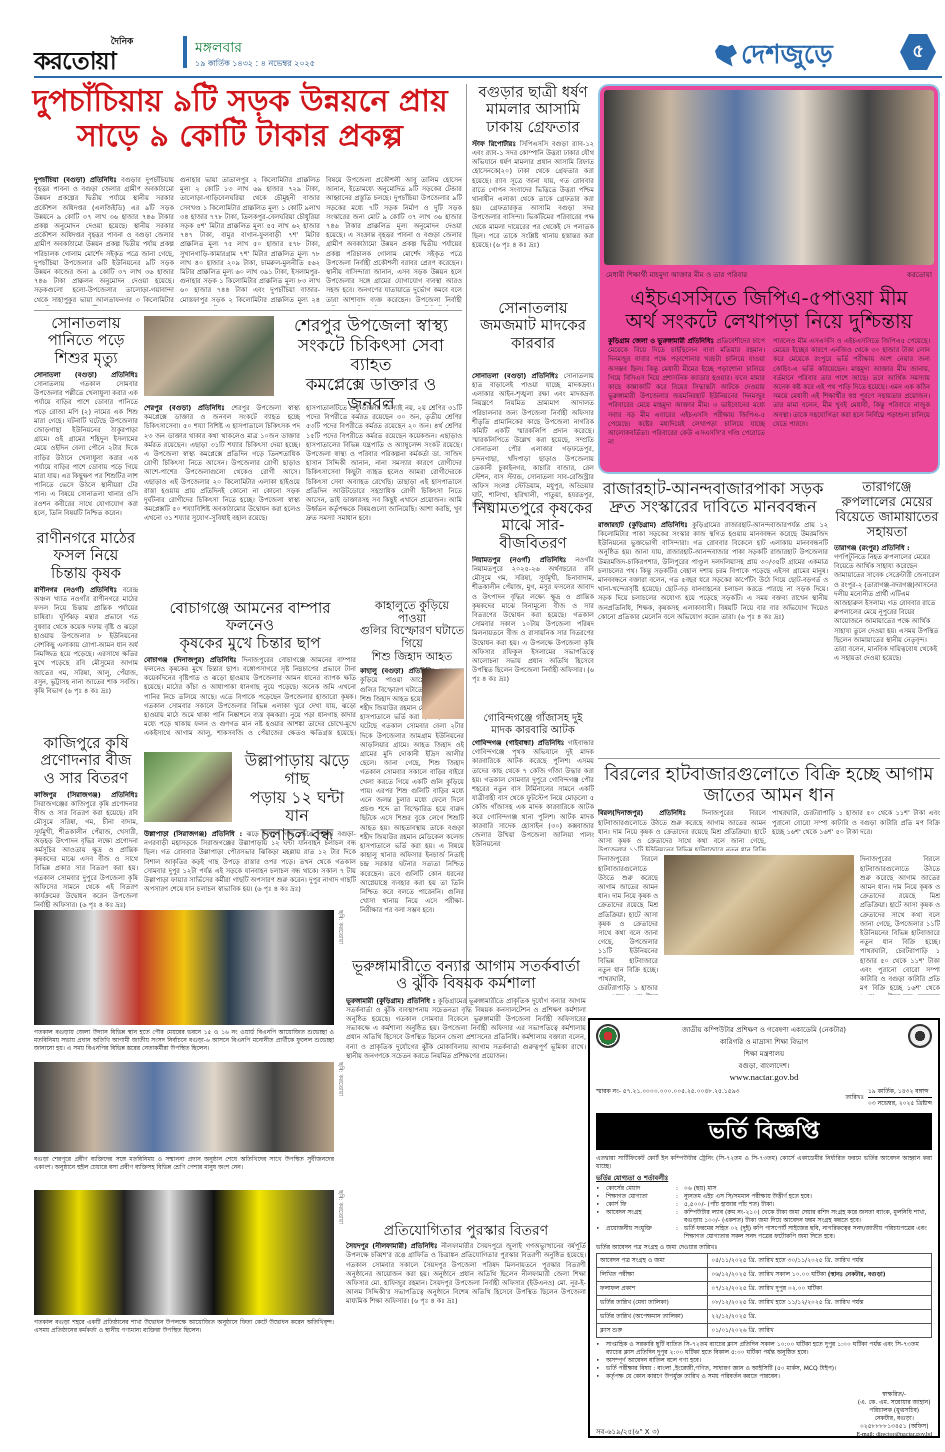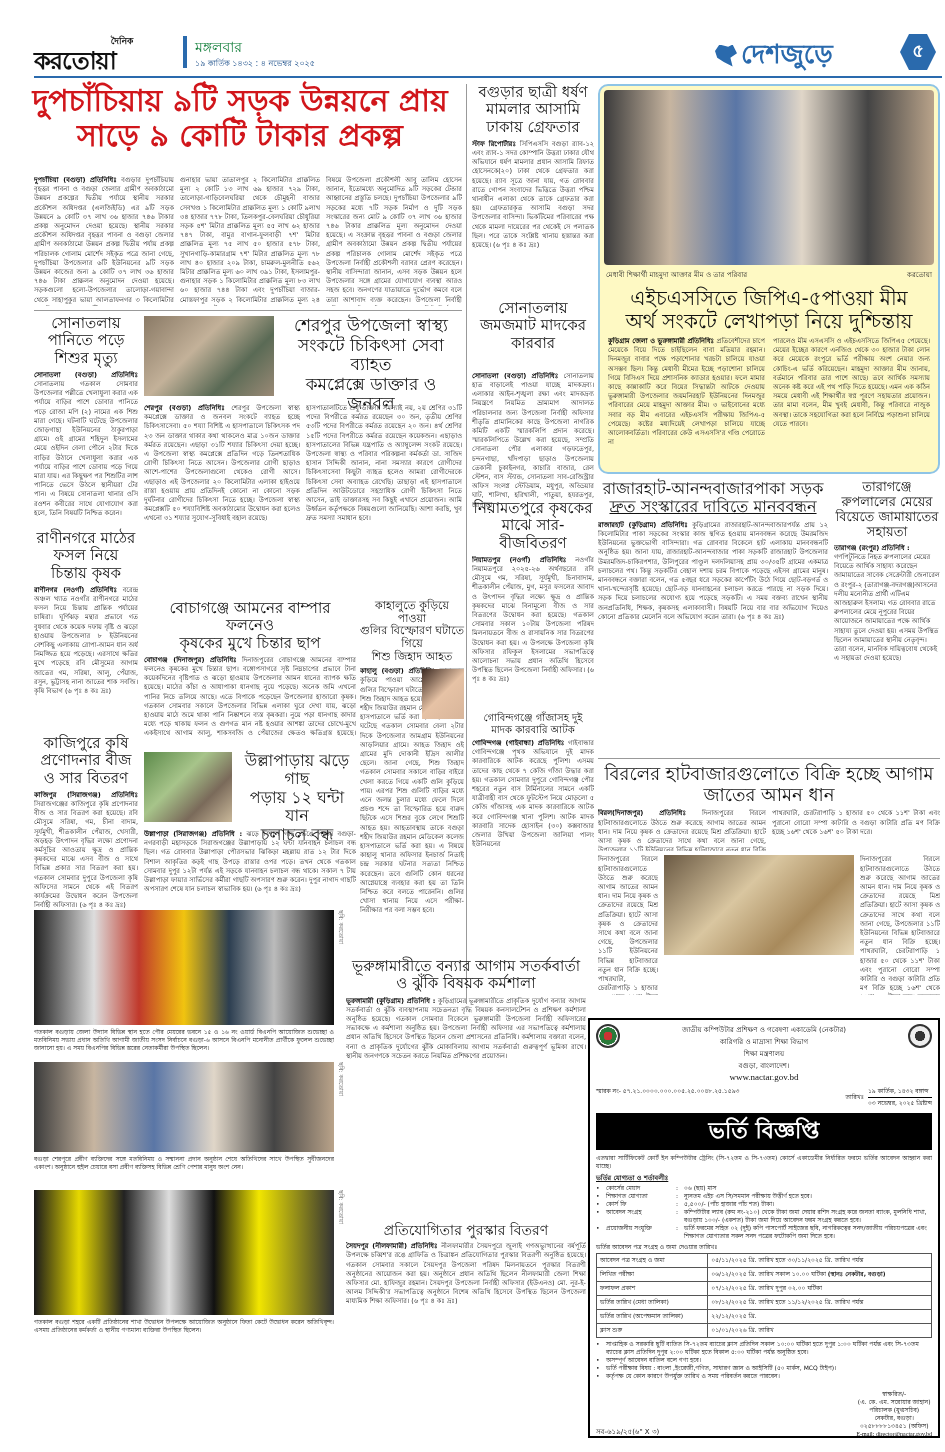--- a/index.html
+++ b/index.html
@@ -16,21 +16,21 @@
   .rule { left: 34px; top: 76px; width: 908px; height: 2px; background: #2a6aad; }
   .headline-red { color: #d1161b; font-weight: bold; text-align: center; line-height: 1.15; }
   .body-text { font-size: 6.6px; line-height: 9.2px; text-align: justify; color: #222; }
   .body-text b { color: #000; }
   .col { overflow: hidden; }
   .photo { background: linear-gradient(135deg,#8a7a66,#c3b199 40%,#5a6a55 70%,#9a8a76); }
   .photo.green { background: linear-gradient(135deg,#5c8a4a,#a7c48a 40%,#7a6a5a 70%,#c9b89a); }
   .photo.people { background: linear-gradient(90deg,#3b3b3b,#c7b5a0 20%,#5a76a6 40%,#e0d6c8 60%,#444 80%,#b9a38a); }
   .photo.event { background: linear-gradient(90deg,#222,#ddd 20%,#c0392b 35%,#f1c40f 50%,#2c3e50 65%,#bbb 80%,#111); }
   .caption { font-size: 6px; line-height: 8px; color: #222; text-align: justify; }
-  .box-blue { border: 2px solid #8ec4e6; border-radius: 10px; background: #fef9c3; }
+  .box-blue { border: 2px solid #8ec4e6; border-radius: 10px; background: #ec4899; }
   .ad-box { border: 2px solid #000; background: #fff; }
   .ad-title-bar { background: #000; color: #fff; text-align: center; font-weight: bold; font-size: 22px; }
   table.ad-table { border-collapse: collapse; font-size: 6px; width: 100%; }
   table.ad-table td { border: 1px solid #555; padding: 1px 3px; }
   .vert-label { writing-mode: vertical-rl; font-size: 6px; color: #555; }
   .credit { font-size: 7px; color: #222; }
   .divider-v { width: 1px; background: #999; }
   .divider-h { height: 1px; background: #999; }
   .sub-head { font-size: 16px; font-weight: normal; text-align: center; line-height: 1.15; }
 </style>
@@ -164,21 +164,21 @@
   <div class="sub-head" style="font-size:16px;">উল্লাপাড়ায় ঝড়ে গাছ</div>
   <div class="sub-head" style="font-size:16px;">পড়ায় ১২ ঘন্টা যান</div>
   <div class="sub-head" style="font-size:16px;">চলাচল বন্ধ</div>
 </div>
 <div class="abs col body-text" style="left:144px;top:830px;width:212px;height:70px;">
   <b>উল্লাপাড়া (সিরাজগঞ্জ) প্রতিনিধি :</b> <span>ঝড়ে বিশাল গাছ ভেঙে পড়ায় বগুড়া-নগরবাড়ী মহাসড়কে সিরাজগঞ্জের উল্লাপাড়ায় ১২ ঘন্টা যানবাহন চলাচল বন্ধ ছিল। গত রোববার উল্লাপাড়া পৌরসভার ঝিকিড়া মহল্লায় রাত ১২ টার দিকে বিশাল আকৃতির কড়ই গাছ উপড়ে রাস্তার ওপর পড়ে। তখন থেকে গতকাল সোমবার দুপুর ১২টা পর্যন্ত এই সড়কে যানবাহন চলাচল বন্ধ থাকে। সকাল ৭ টায় উল্লাপাড়া ফায়ার সার্ভিসের কর্মীরা গাছটি অপসারণ শুরু করেন। দুপুর নাগাদ গাছটি অপসারণ শেষে যান চলাচল স্বাভাবিক হয়। (৬ পৃঃ ৪ কঃ দ্রঃ)</span>
 </div>
 
 <div class="abs" style="left:598px;top:480px;width:230px;">
   <div class="sub-head" style="font-size:16px;">রাজারহাট-আনন্দবাজারপাকা সড়ক</div>
-  <div class="sub-head" style="font-size:16px;text-decoration:underline;">দ্রুত সংস্কারের দাবিতে মানববন্ধন</div>
+  <div class="sub-head" style="font-size:16px;">দ্রুত সংস্কারের দাবিতে মানববন্ধন</div>
   <div class="col body-text" style="height:155px;margin-top:4px;">
     <b>রাজারহাট (কুড়িগ্রাম) প্রতিনিধিঃ</b> <span>কুড়িগ্রামের রাজারহাট-আনন্দবাজারপর্যন্ত প্রায় ১২ কিলোমিটার পাকা সড়কের সংস্কার কাজ স্থগিত হওয়ায় মানববন্ধন করেছে উমরমজিদ ইউনিয়নের ভুক্তভোগী বাসিন্দারা। গত রোববার বিকেলে হাট এলাকায় মানববন্ধনটি অনুষ্ঠিত হয়। জানা যায়, রাজারহাট-আনন্দবাজার পাকা সড়কটি রাজারহাট উপজেলার উমরমজিদ-চাকিরপশার, উলিপুরের পাণ্ডুল দলদলিয়াসহ প্রায় ৩০/৩৫টি গ্রামের একমাত্র চলাচলের পথ। কিন্তু সড়কটির বেহাল দশায় চরম বিপাকে পড়েছে এইসব গ্রামের মানুষ। মানববন্ধনে বক্তারা বলেন, গত ৫বছর ধরে সড়কের কার্পেটিং উঠে গিয়ে ছোট-বড়গর্ত ও খানা-খন্দেরসৃষ্টি হয়েছে। ছোট-বড় যানবাহনের চলাচল করতে পারছে না সড়ক দিয়ে। সড়ক দিয়ে চলাচলের অযোগ্য হয়ে পড়েছে সড়কটি। এ সময় বক্তব্য রাখেন স্থানীয় জনপ্রতিনিধি, শিক্ষক, কৃষকসহ এলাকাবাসী। বিষয়টি নিয়ে বার বার অভিযোগ দিয়েও কোনো প্রতিকার মেলেনি বলে অভিযোগ করেন তারা। (৬ পৃঃ ৪ কঃ দ্রঃ)</span>
   </div>
 </div>
 
 <div class="abs" style="left:834px;top:480px;width:106px;">
   <div class="sub-head" style="font-size:13px;">তারাগঞ্জে রুপলালের মেয়ের বিয়েতে জামায়াতের সহায়তা</div>
   <div class="col body-text" style="height:200px;margin-top:4px;text-align:left;">
     <b>তারাগঞ্জ (রংপুর) প্রতিনিধি :</b> <span>গণপিটুনিতে নিহত রুপলালের মেয়ের বিয়েতে আর্থিক সাহায্য করেছেন জামায়াতের সাবেক সেক্রেটারী জেনারেল ও রংপুর-২ (তারাগঞ্জ-বদরগঞ্জ)আসনের দলীয় মনোনীত প্রার্থী এটিএম আজহারুল ইসলাম। গত রোববার রাতে রুপলালের মেয়ে নূপুরের বিয়ের আয়োজনে জামায়াতের পক্ষে আর্থিক সাহায্য তুলে দেওয়া হয়। এসময় উপস্থিত ছিলেন জামায়াতের স্থানীয় নেতৃবৃন্দ। তারা বলেন, মানবিক দায়িত্ববোধ থেকেই এ সহায়তা দেওয়া হয়েছে।</span>
   </div>

